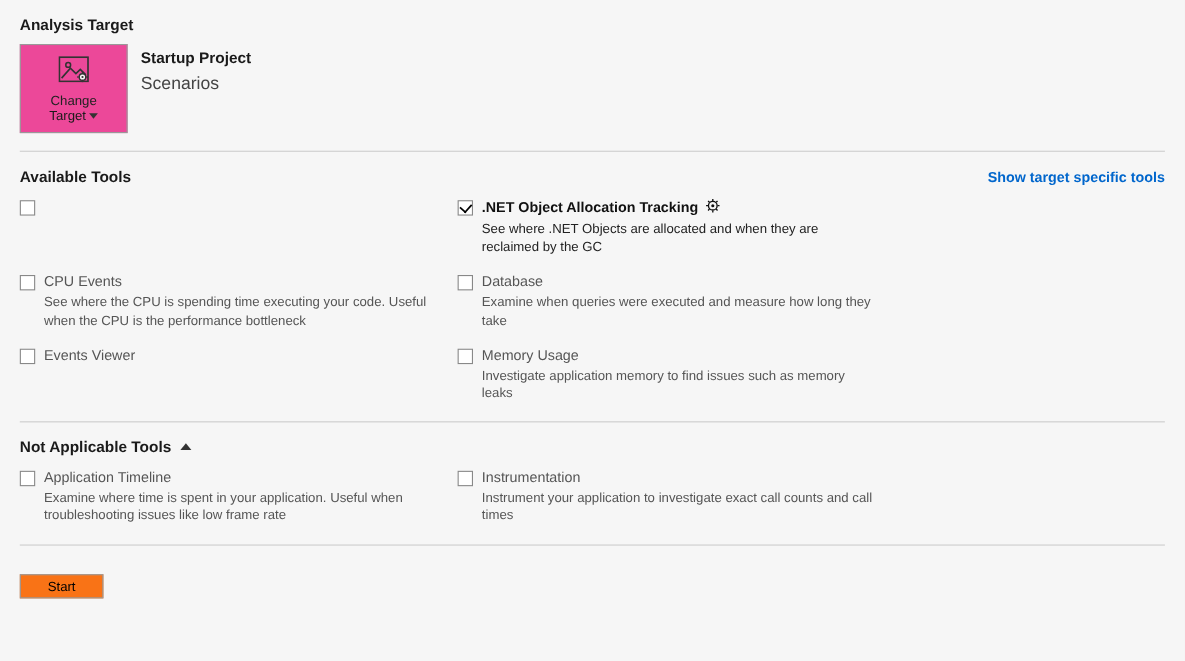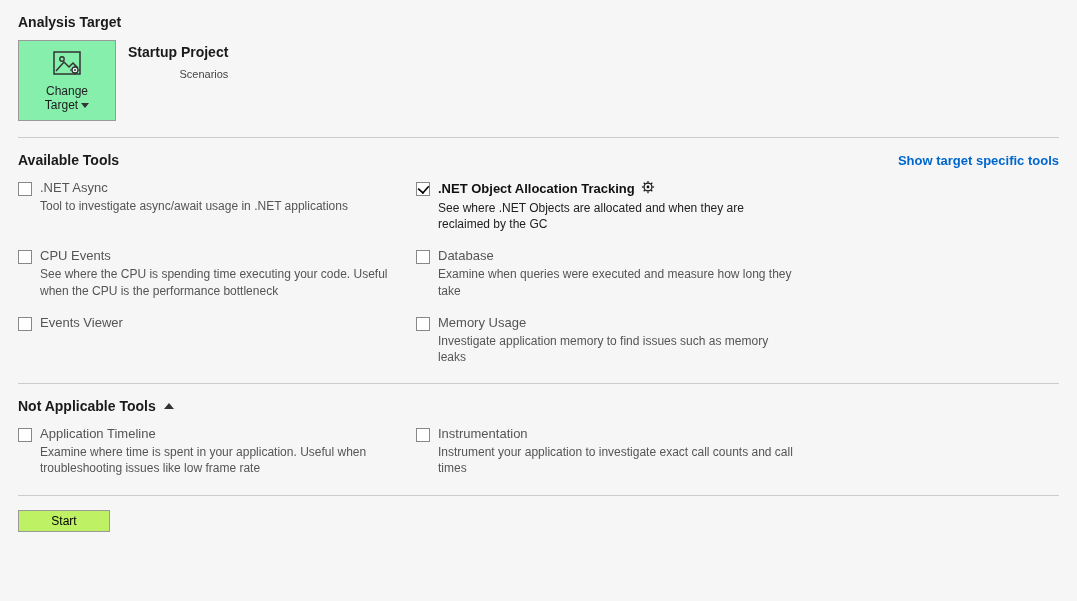--- a/index.html
+++ b/index.html
@@ -19,33 +19,33 @@
       margin-bottom: 10px;
     }
     .target-row {
       display: flex;
       align-items: flex-start;
       gap: 12px;
       margin-bottom: 16px;
     }
     .change-target-box {
       border: 1px solid #999;
-      background: #86efac;
+      background: #ec4899;
       padding: 10px 12px 8px 12px;
       width: 98px;
       display: flex;
       flex-direction: column;
       align-items: center;
       cursor: pointer;
     }
     .ct-label { font-size: 12px; margin-top: 6px; color: #222; }
     .ct-label-line2 { font-size: 12px; display:flex; align-items:center; gap:3px; }
     .proj-block { padding-top: 4px; }
     .proj-title { font-size: 14px; font-weight: 700; margin-bottom: 8px; }
-    .proj-sub { font-size: 11px; color: #444; text-align: right; }
+    .proj-sub { font-size: 16px; color: #444; }
     hr.sep { border: none; border-top: 1px solid #ccc; margin: 6px 0 14px 0; }
     .avail-header {
       display: flex;
       justify-content: space-between;
       align-items: baseline;
     }
     .link { color: #0066cc; font-size: 13px; cursor: pointer; font-weight: bold; }
     .tools-grid {
       display: grid;
       grid-template-columns: 380px 380px;
@@ -78,26 +78,27 @@
       border-bottom: 2px solid #000;
       transform: rotate(42deg) scale(0.8);
     }
     .tool-text { flex: 1; }
     .tool-title { font-size: 13px; color: #555; display: inline-flex; align-items: center; gap: 6px; }
     .tool-title.strong { color: #111; font-weight: 600; }
     .tool-desc { font-size: 12px; color: #555; margin-top: 3px; line-height: 1.35; }
     .tool-desc.strong { color: #222; }
     .na-header { display:flex; align-items:center; gap:8px; margin-bottom: 10px; }
     .start-btn {
-      width: 92px;
+      width: 76px;
       height: 22px;
-      background: #bef264;
+      background: #f97316;
       border: 1px solid #9a9a9a;
       font-size: 12px;
       cursor: pointer;
+      margin-top: 12px;
     }
     .img-icon-svg { width: 28px; height: 24px; }
     .gear-svg { width: 14px; height: 14px; }
     .caret-down { width:0; height:0; border-left:4px solid transparent; border-right:4px solid transparent; border-top:5px solid #333; display:inline-block; }
     .caret-up-s { width:0; height:0; border-left:5px solid transparent; border-right:5px solid transparent; border-bottom:6px solid #333; display:inline-block; }
   </style>
 </head>
 <body>
 
 
@@ -136,24 +137,20 @@
 
 <div class="avail-header">
   <div class="section-title" style="margin-bottom:0">Available Tools</div>
   <span class="link">Show target specific tools</span>
 </div>
 
 <div class="tools-grid">
 
   <div class="tool">
     <div class="cbox"></div>
-    <div class="tool-text">
-      <div class="tool-title">.NET Async</div>
-      <div class="tool-desc">Tool to investigate async/await usage in .NET applications</div>
-    </div>
   </div>
 
   <div class="tool">
     <div class="cbox checked"></div>
     <div class="tool-text">
       <div class="tool-title strong">
         <span>.NET Object Allocation Tracking</span>
         <span>
           <svg class="gear-svg" viewBox="0 0 16 16">
             <circle cx="8" cy="8" r="4.5" fill="none" stroke="#111" stroke-width="1.4"></circle>

